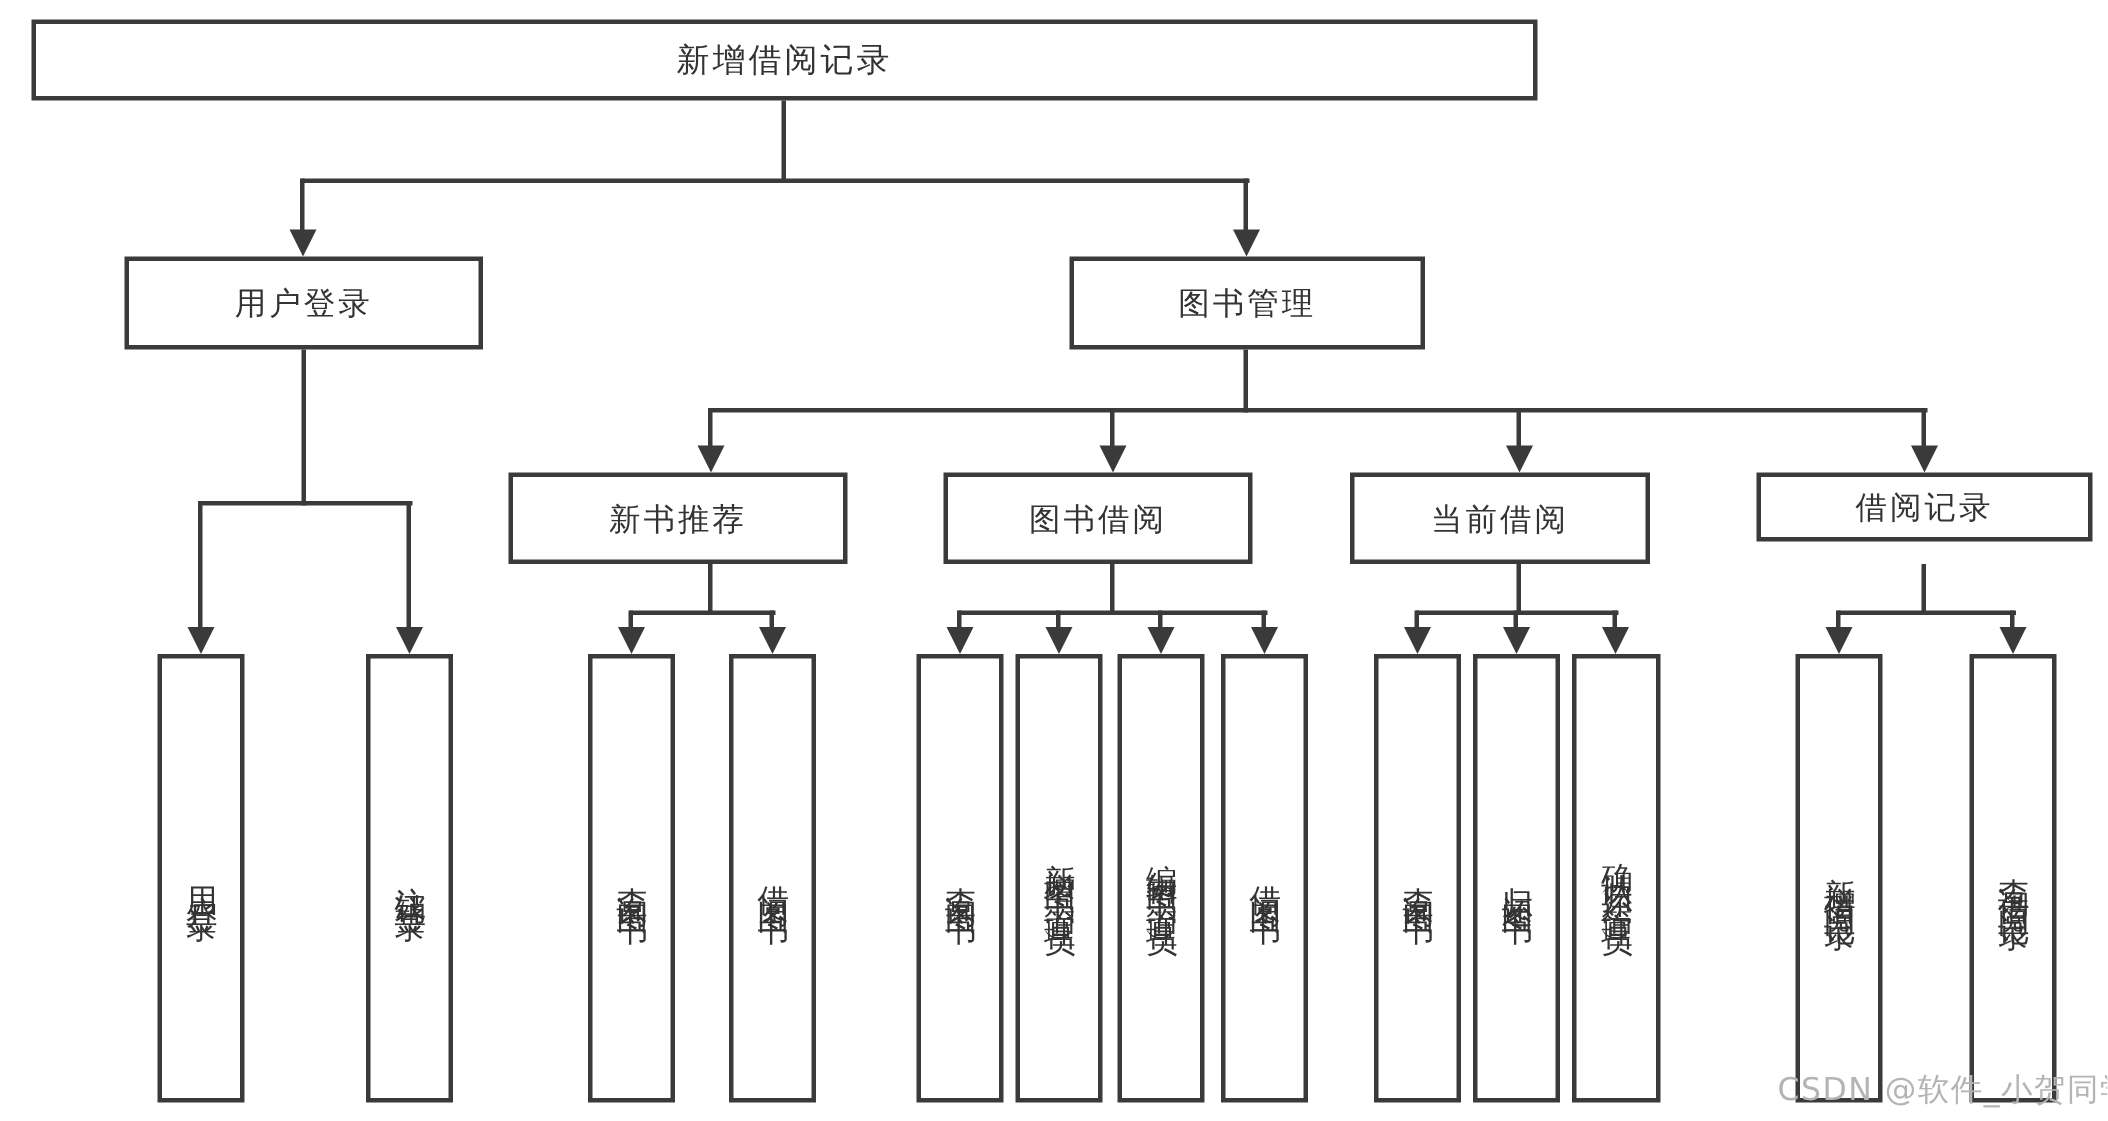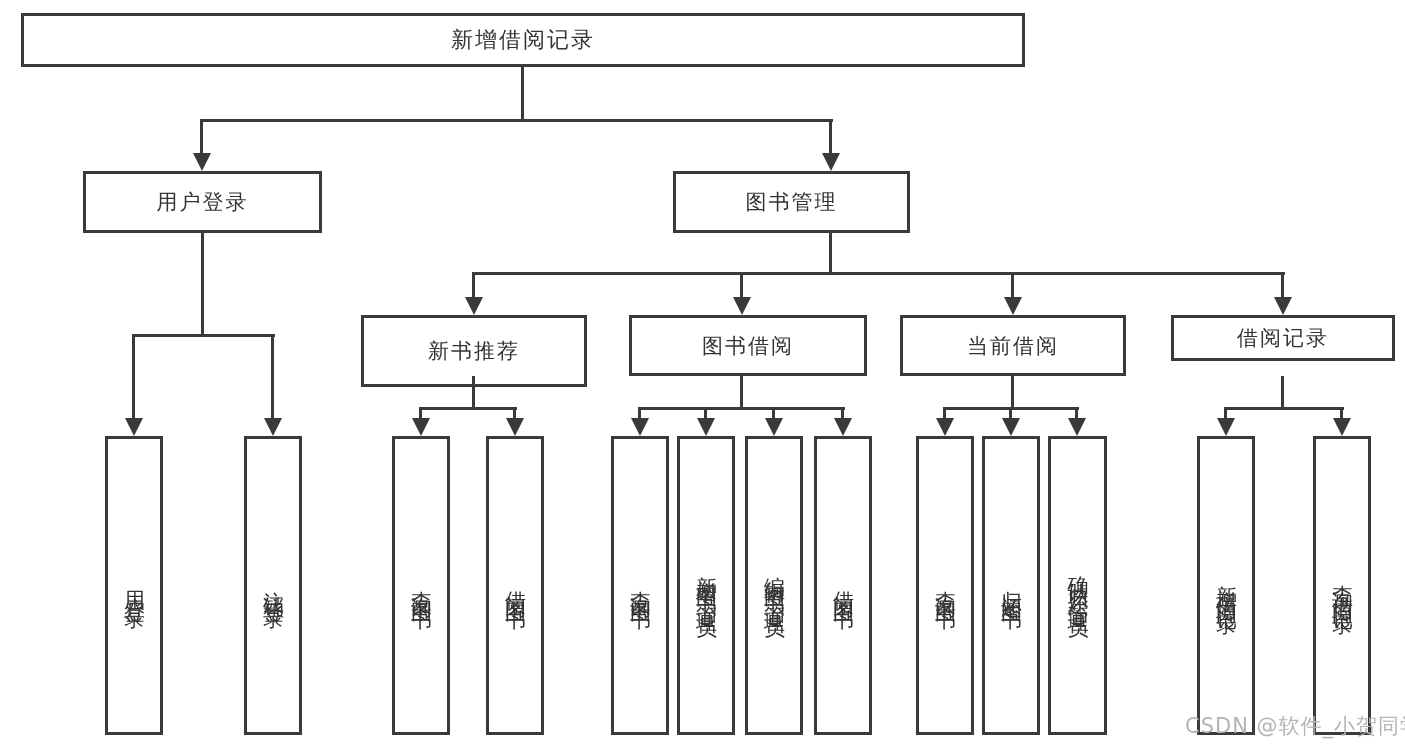--- a/index.html
+++ b/index.html
@@ -43,31 +43,31 @@
 
 <div class="canvas">
 
   <div class="box root" style="left:21px;top:13px;width:1004px;height:54px">
     <span class="hlabel">新增借阅记录</span>
   </div>
 
   <div class="box" style="left:83px;top:171px;width:239px;height:62px">
     <span class="hlabel">用户登录</span>
   </div>
-  <div class="box" style="left:673px;top:171px;width:237px;height:62px">
+  <div class="box" style="left:713px;top:171px;width:237px;height:62px">
     <span class="hlabel">图书管理</span>
   </div>
 
-  <div class="box" style="left:361px;top:315px;width:226px;height:72px">
+  <div class="box" style="left:339px;top:315px;width:226px;height:61px">
     <span class="hlabel">新书推荐</span>
   </div>
-  <div class="box" style="left:629px;top:315px;width:238px;height:61px">
+  <div class="box" style="left:629px;top:315px;width:206px;height:61px">
     <span class="hlabel">图书借阅</span>
   </div>
-  <div class="box" style="left:900px;top:315px;width:226px;height:61px">
+  <div class="box" style="left:900px;top:315px;width:200px;height:61px">
     <span class="hlabel">当前借阅</span>
   </div>
   <div class="box" style="left:1171px;top:315px;width:224px;height:46px">
     <span class="hlabel">借阅记录</span>
   </div>
 
   <div class="box vbox" style="left:105px;top:436px;width:58px;height:299px">
     <span class="vlabel">用户登录</span>
   </div>
   <div class="box vbox" style="left:244px;top:436px;width:58px;height:299px">

